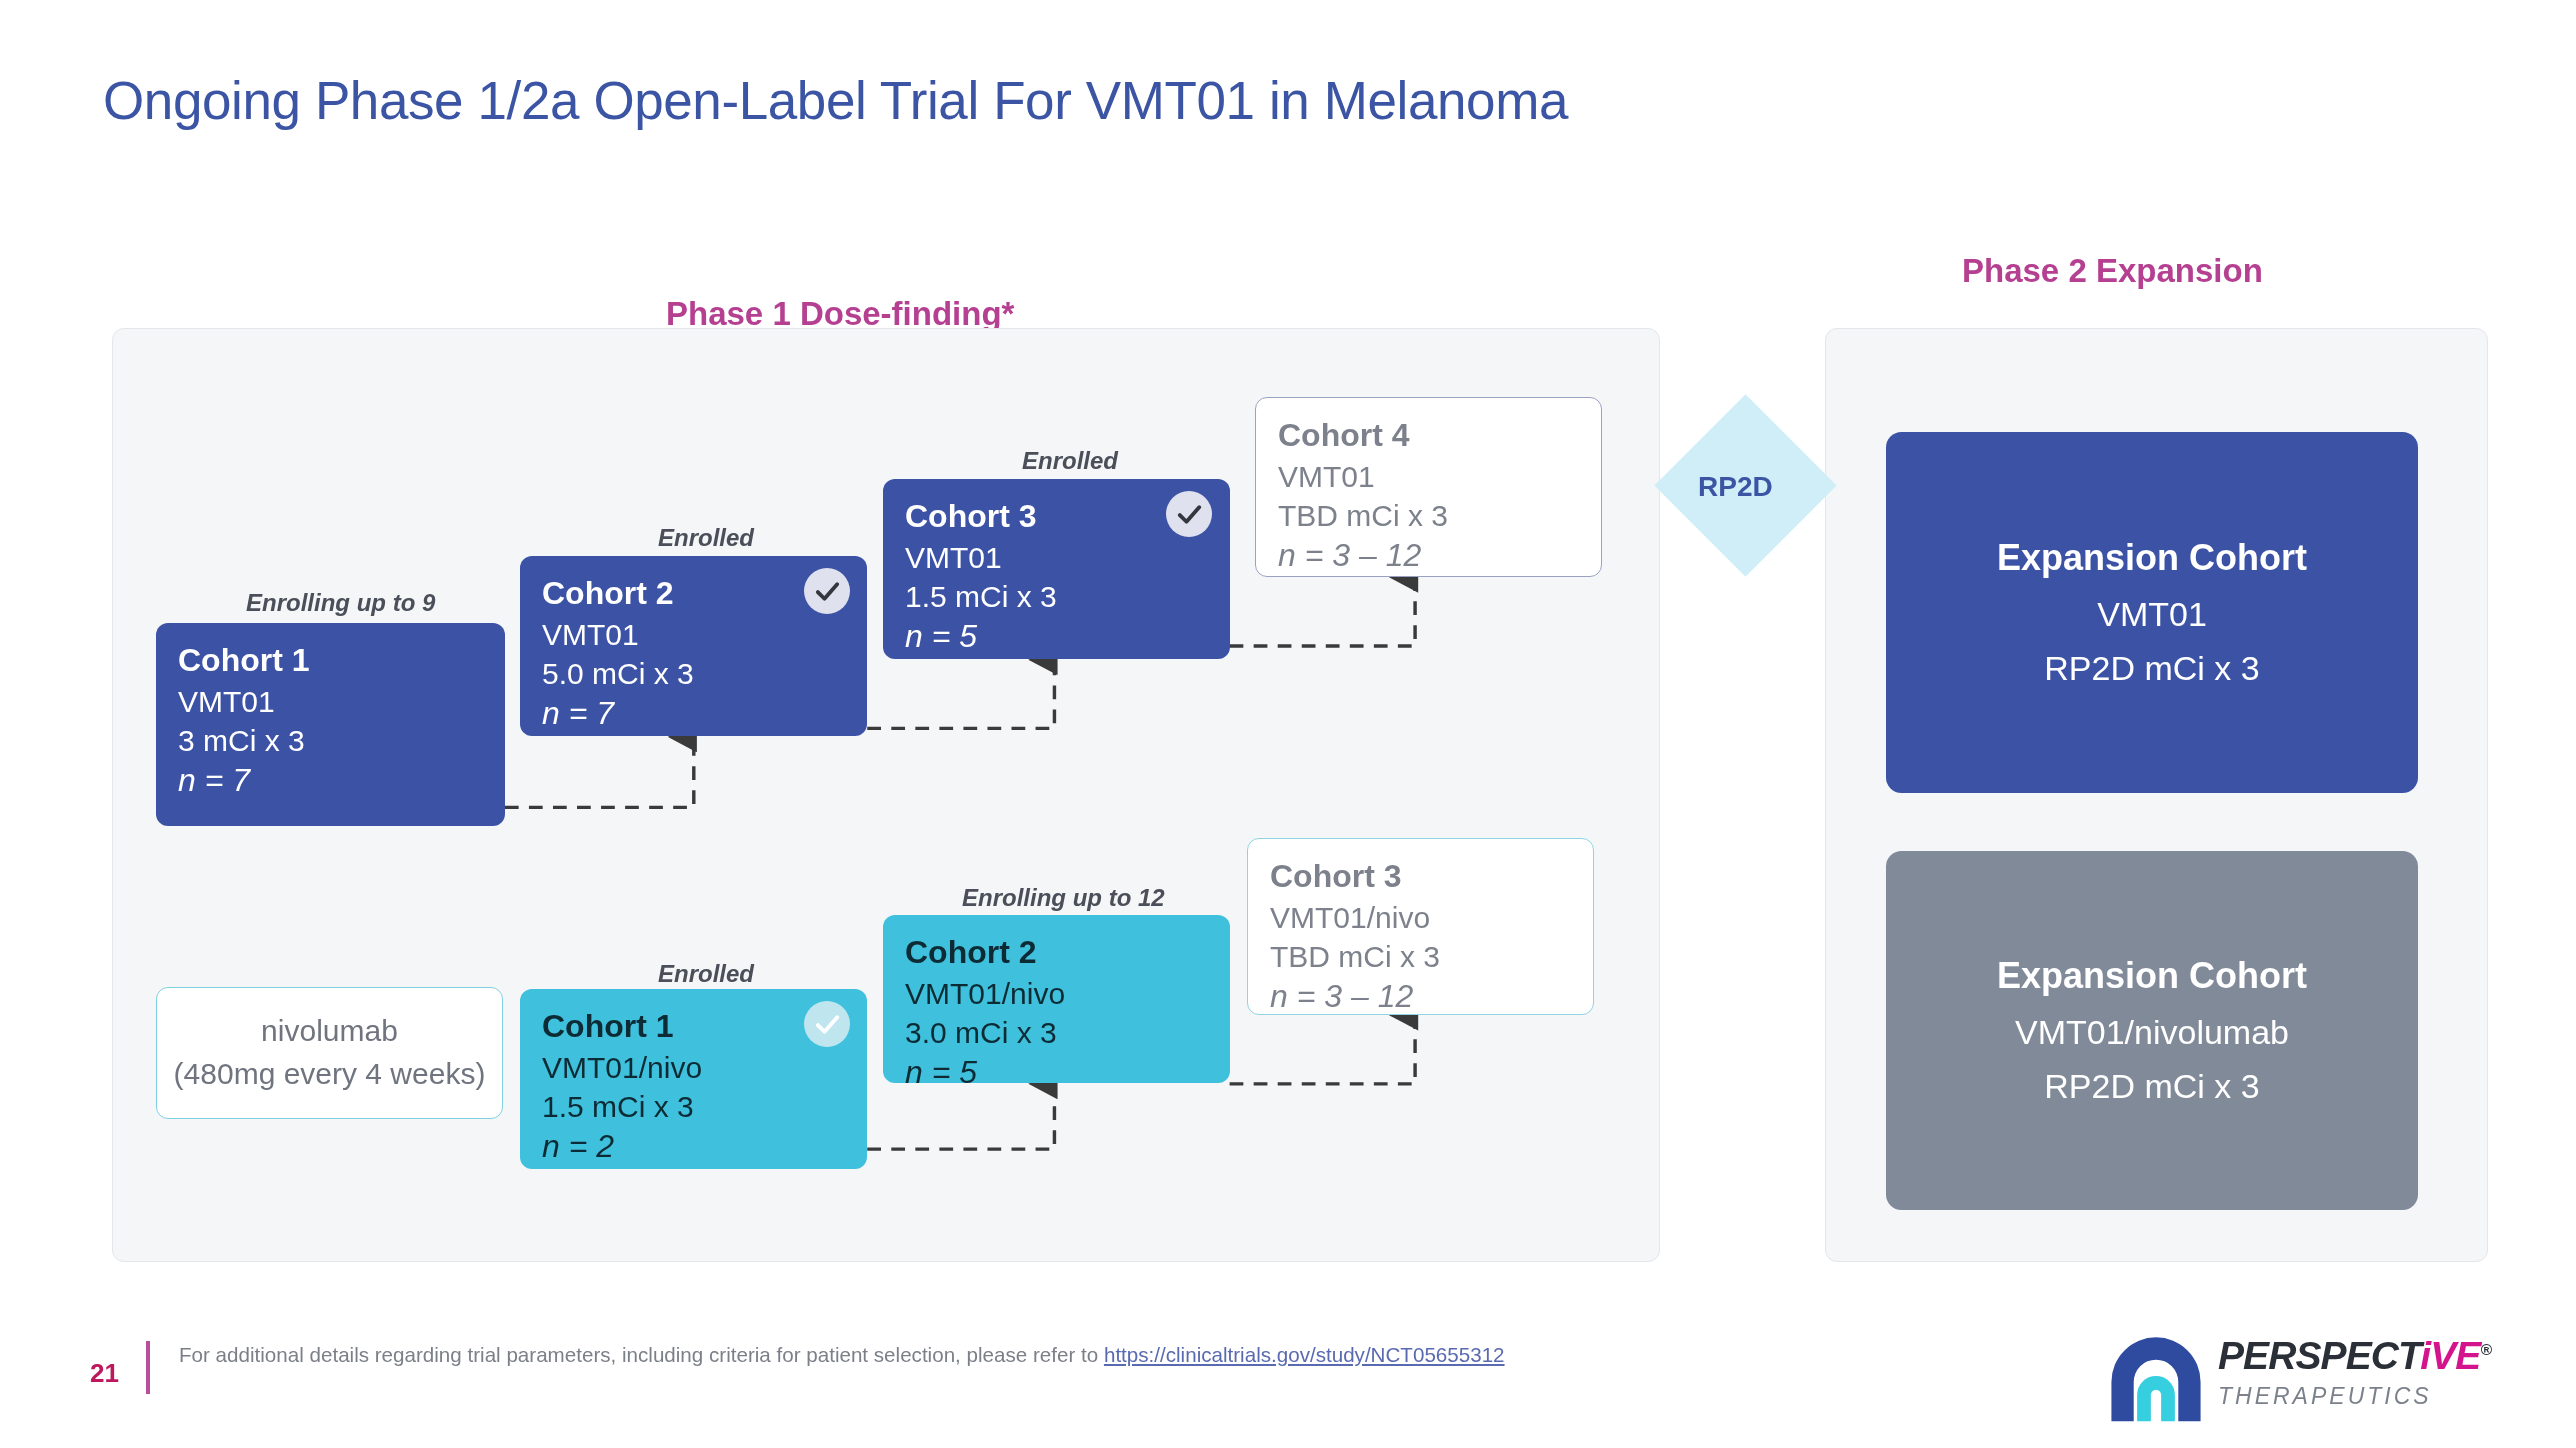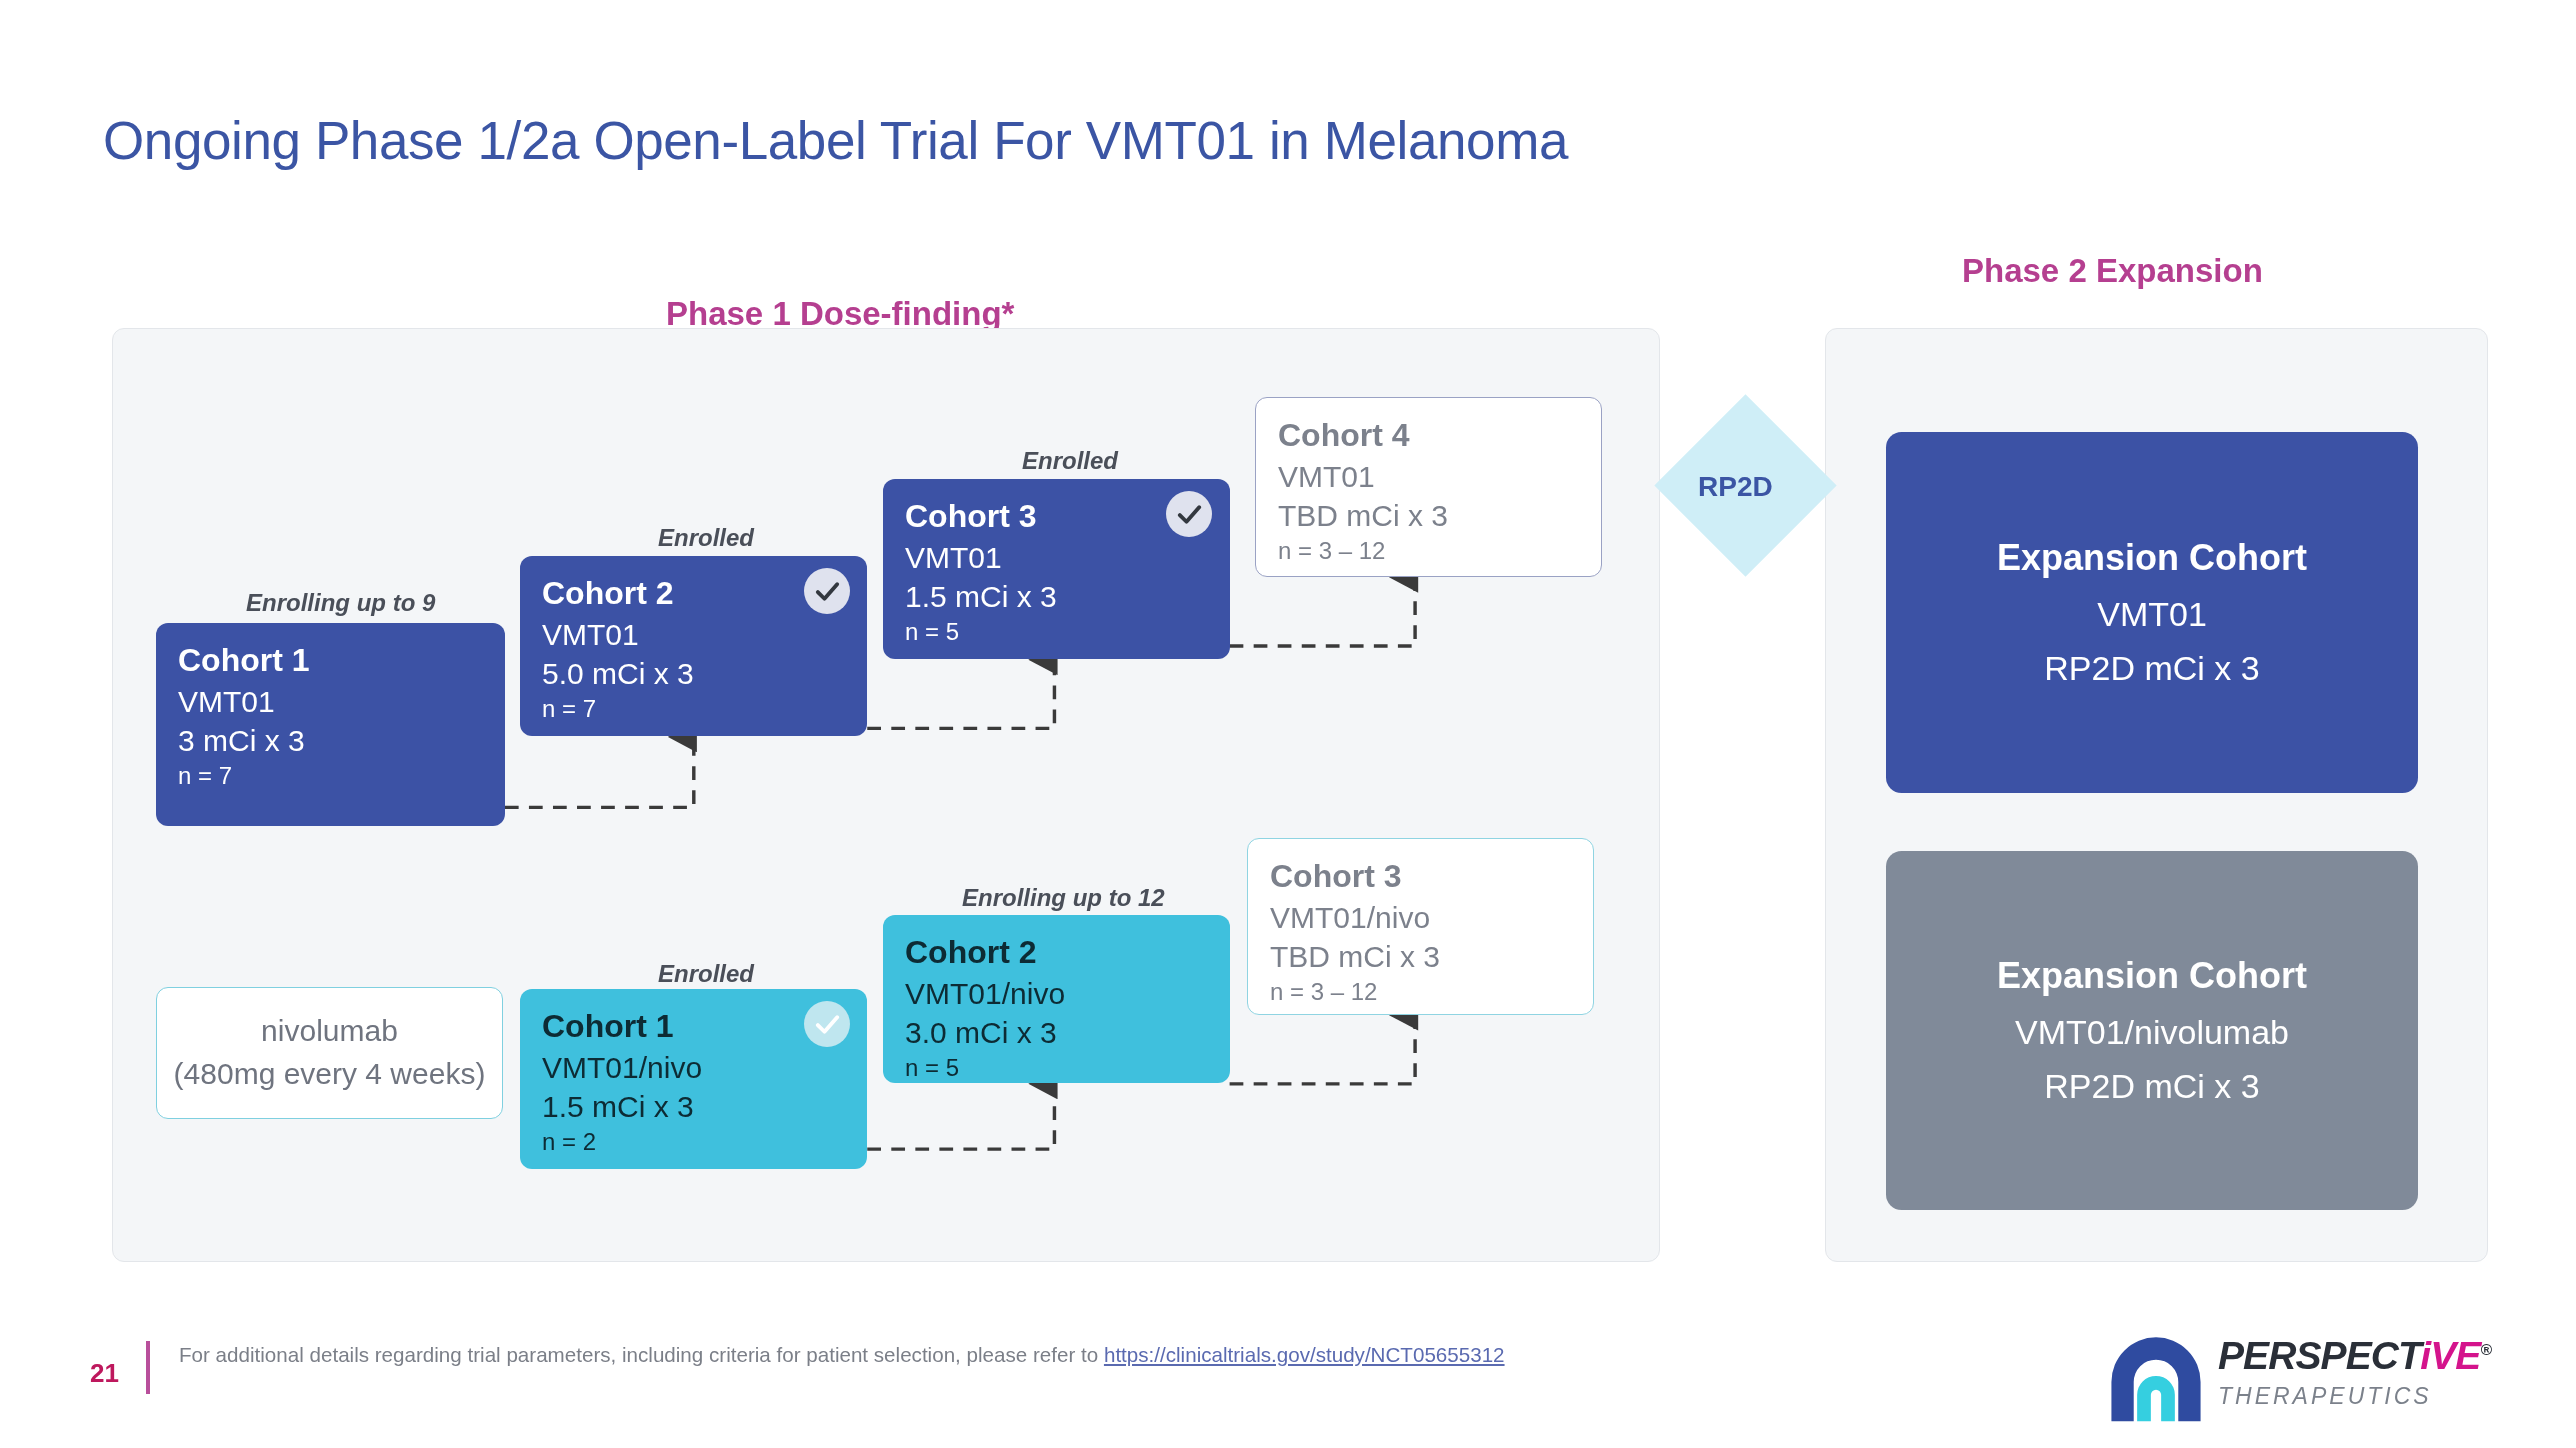--- a/index.html
+++ b/index.html
@@ -9,21 +9,21 @@
     font-family:"Liberation Sans", sans-serif;
     overflow:hidden;
     position:relative;
   }
   .slide{position:absolute;inset:0;}
 
   
   .title{
     position:absolute;left:103px;top:70px;
     font-size:53px;font-weight:400;color:#3b55a4;
-    letter-spacing:-0.4px;white-space:nowrap;margin-top:40px;
+    letter-spacing:-0.4px;white-space:nowrap;
   }
 
   
   .phase-head{
     position:absolute;font-size:33px;font-weight:bold;color:#b53f90;
     white-space:nowrap;
   }
   #ph1{left:666px;top:252px;margin-top:43px;}
   #ph2{left:1962px;top:252px;}
 
@@ -38,21 +38,21 @@
   
   .conn-layer{position:absolute;left:0;top:0;width:2576px;height:1449px;pointer-events:none;}
 
   
   .card{
     position:absolute;border-radius:12px;box-sizing:border-box;
     padding:17px 22px 15.5px 22px;
   }
   .card .cname{font-size:32px;font-weight:bold;line-height:1.30;}
   .card .cline{font-size:30px;font-weight:400;line-height:1.30;}
-  .card .cn{font-size:24px;line-height:1.30;}
+  .card .cn{font-size:32px;font-style:italic;line-height:1.30;}
 
   .card.blue{background:#3c52a5;color:#ffffff;}
   .card.cyan{background:#3fc0dd;color:#0d2b34;}
   .card.ghost-blue{background:#ffffff;border:1.7px solid #9aa2c4;color:#7c818c;}
   .card.ghost-cyan{background:#ffffff;border:1.7px solid #8fd4e2;color:#7c818c;}
 
   
   .status{
     position:absolute;font-size:24px;font-style:italic;font-weight:bold;
     color:#4a4f59;white-space:nowrap;

